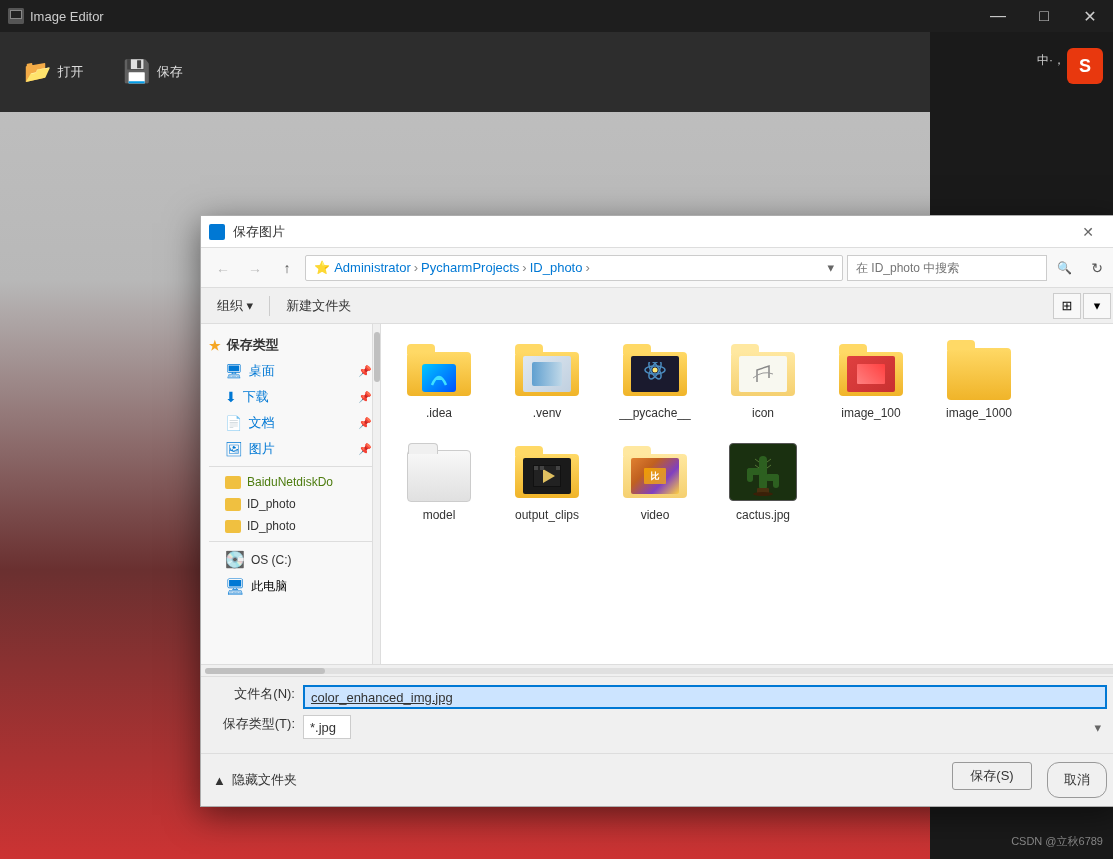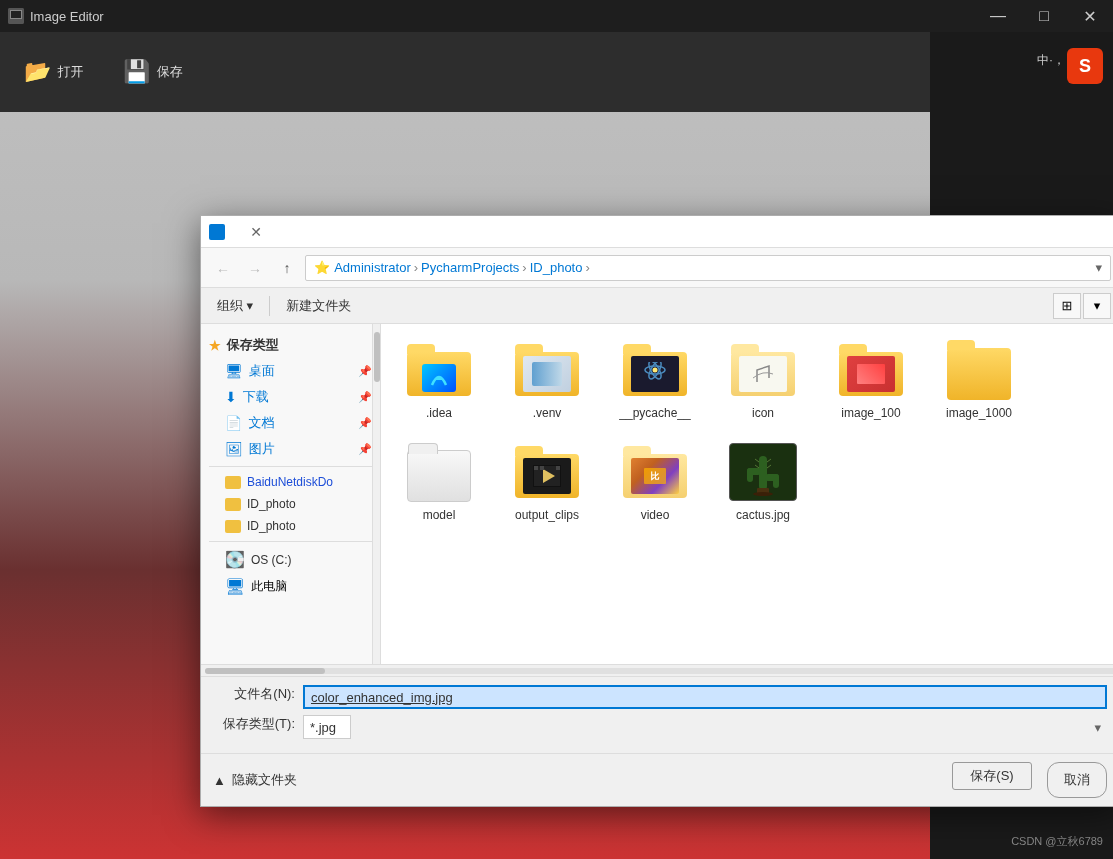--- a/index.html
+++ b/index.html
@@ -595,37 +595,43 @@
 <div class="right-panel">
   <div class="csdn-logo">S</div>
   <div class="csdn-text">中·，</div>
   <div class="csdn-bottom">CSDN @立秋6789</div>
 </div>
 
 <div class="dialog-overlay">
 
   <div class="dialog-titlebar">
     <div class="dialog-titlebar-icon"></div>
+    <span class="dialog-titlebar-text">保存图片</span>
     <div class="tb-btn" style="color:#666;font-size:14px;">✕</div>
   </div>
 
   <div class="nav-bar">
     <div class="nav-btn disabled">←</div>
     <div class="nav-btn disabled">→</div>
     <div class="nav-btn">↑</div>
     <div class="breadcrumb-bar">
       <span style="color:#f5a623;margin-right:4px;">⭐</span>
       <span style="color:#0078d4;cursor:pointer;">Administrator</span>
       <span class="breadcrumb-sep"> › </span>
       <span style="color:#0078d4;cursor:pointer;">PycharmProjects</span>
       <span class="breadcrumb-sep"> › </span>
       <span style="color:#0078d4;cursor:pointer;">ID_photo</span>
       <span class="breadcrumb-sep"> › </span>
       <span style="margin-left:auto;color:#666;">▾</span>
     </div>
+    <div class="nav-bar-right">
+      <input type="text" class="search-box" style="border: 1px solid rgb(204, 204, 204); outline: none;" placeholder="在 ID_photo 中搜索">
+      <div class="nav-btn" style="font-size:12px;">🔍</div>
+      <div class="nav-btn" style="font-size:14px;">↻</div>
+    </div>
   </div>
 
   <div class="dialog-toolbar">
     <div class="dialog-tb-btn">
       <span>组织 ▾</span>
     </div>
     <div class="dialog-tb-sep"></div>
     <div class="dialog-tb-btn">
       <span>新建文件夹</span>
     </div>
@@ -666,21 +672,21 @@
       <div class="sidebar-item">
         <span class="item-icon">🖼</span>
         <span>图片</span>
         <span class="pin-icon">📌</span>
       </div>
 
       <div class="sidebar-divider"></div>
 
       <div class="sidebar-item-folder">
         <div class="folder-icon-yellow"></div>
-        <span style="color:#1d4ed8;font-size:12px;">BaiduNetdiskDo</span>
+        <span style="color:#4d7c0f;font-size:12px;">BaiduNetdiskDo</span>
       </div>
       <div class="sidebar-item-folder">
         <div class="folder-icon-yellow"></div>
         <span style="color:#333;font-size:12px;">ID_photo</span>
       </div>
       <div class="sidebar-item-folder">
         <div class="folder-icon-yellow"></div>
         <span style="color:#333;font-size:12px;">ID_photo</span>
       </div>
 

